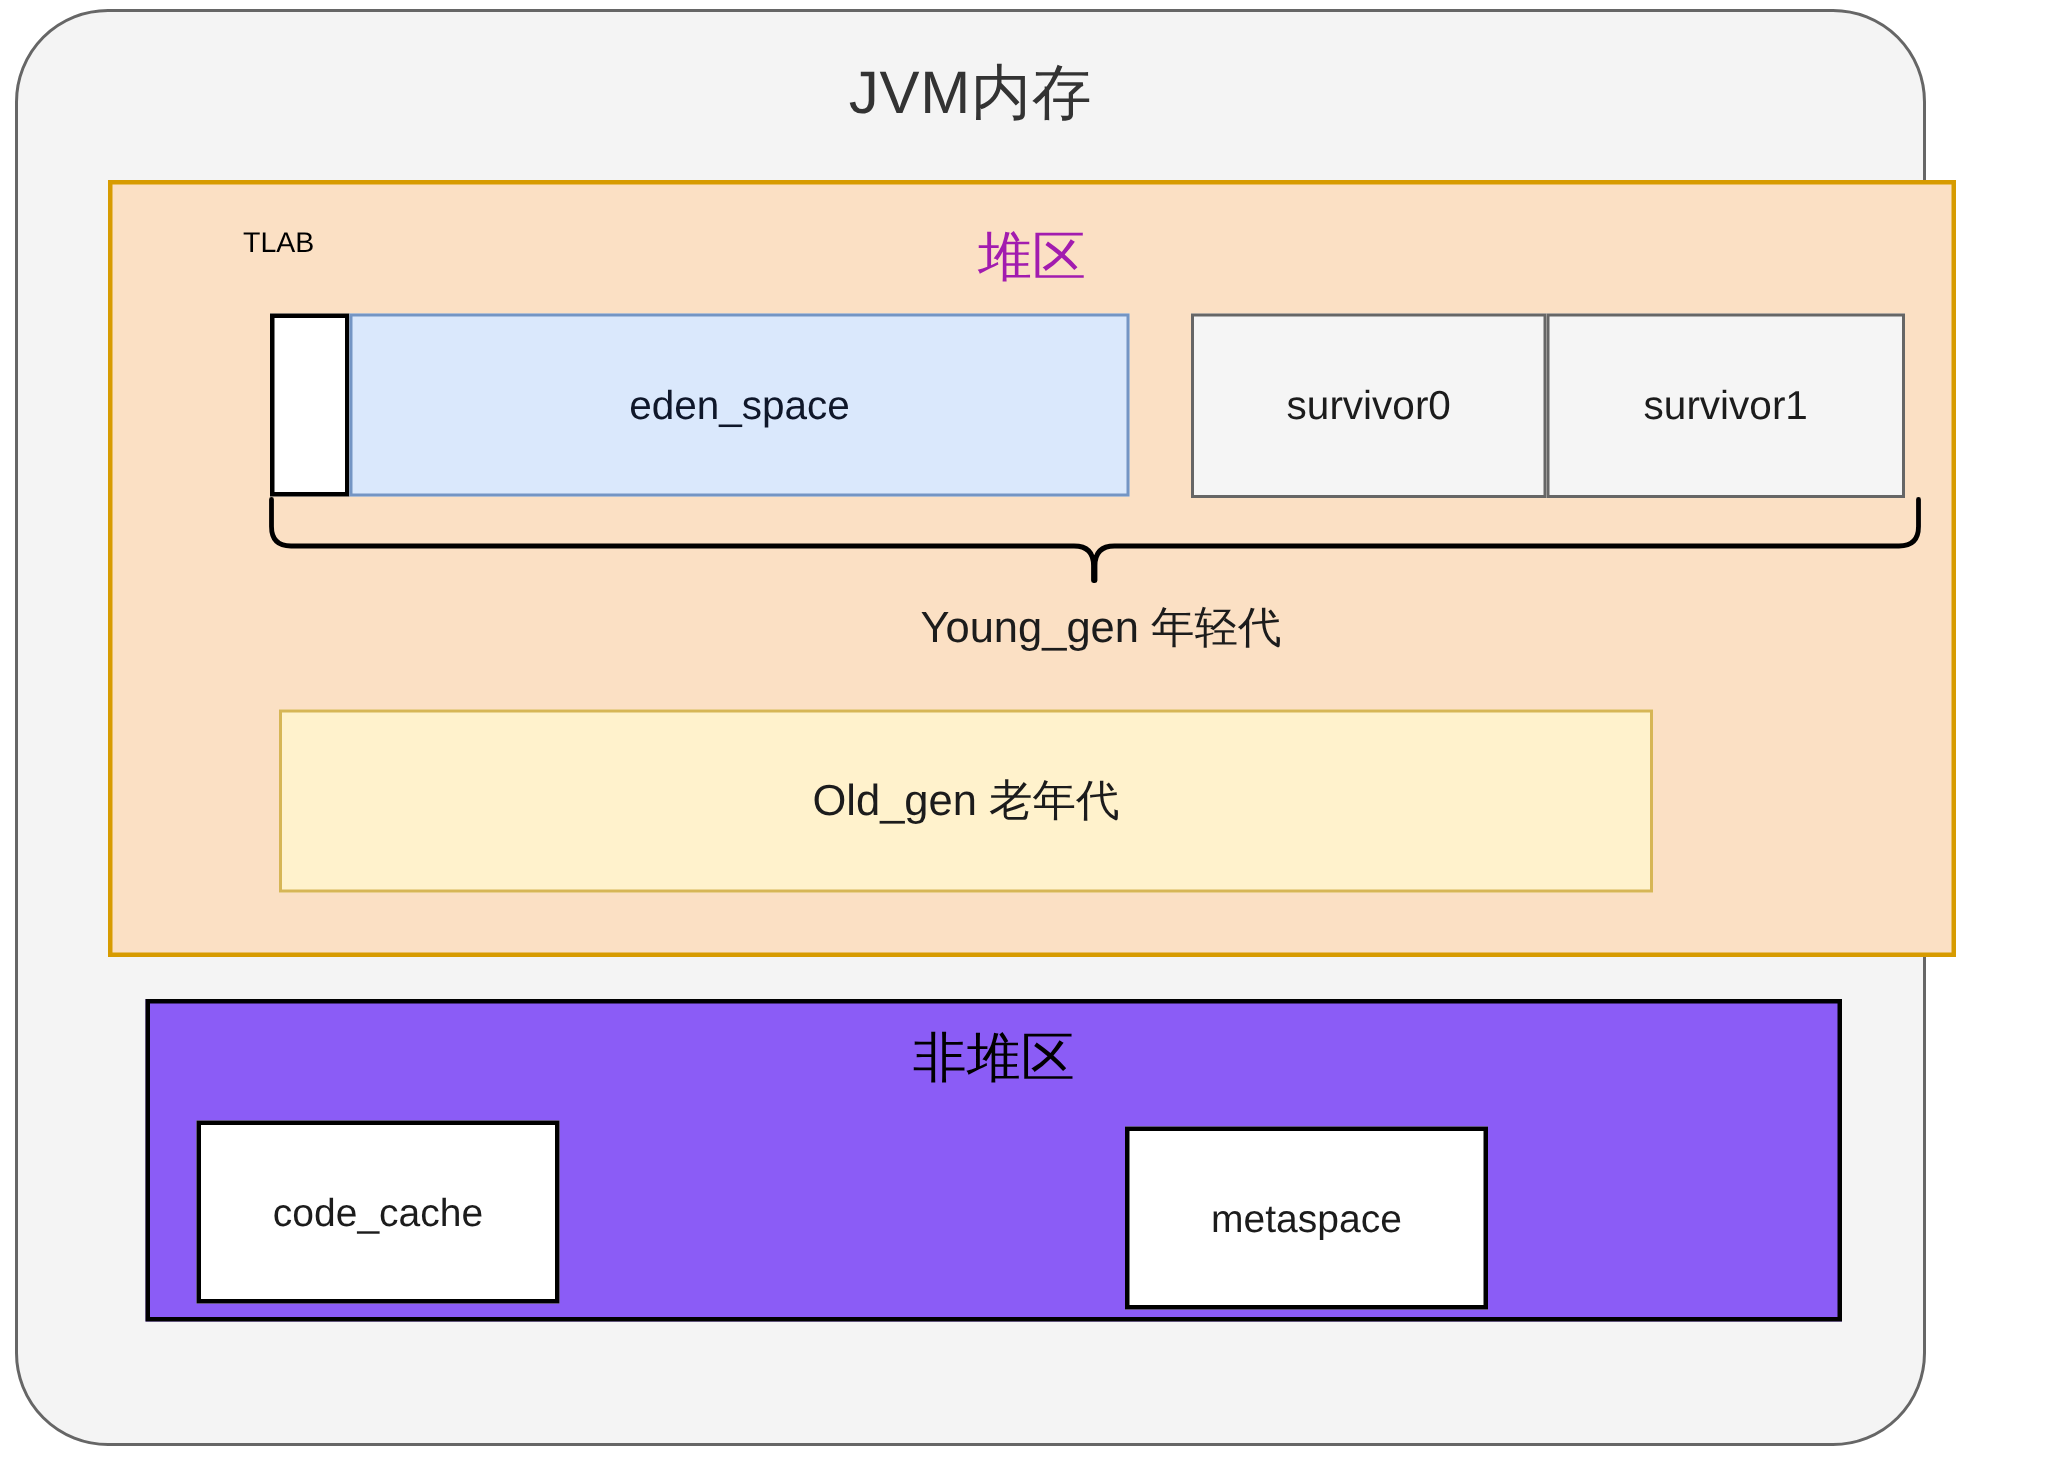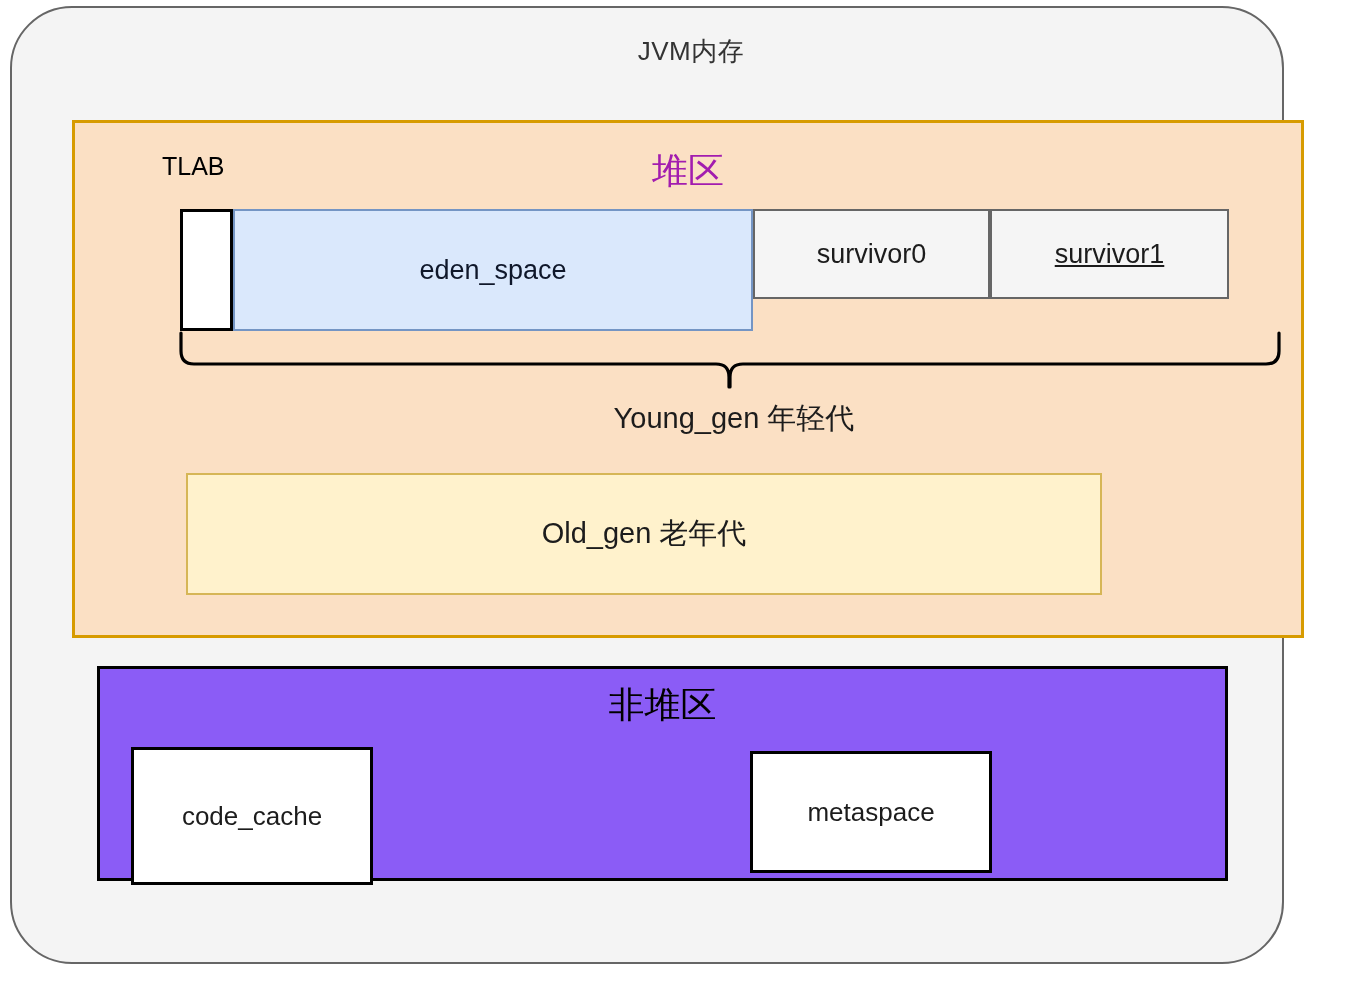--- a/index.html
+++ b/index.html
@@ -27,25 +27,24 @@
     border-radius: 62px;
     box-sizing: border-box;
   }
 
   .jvm-title {
     position: absolute;
     left: 0;
     top: 26px;
     width: 100%;
     text-align: center;
-    font-size: 26px;
+    font-size: 40px;
     color: #333333;
     letter-spacing: 0.5px;
     white-space: nowrap;
-    padding-left: 44px;
   }
 
   
   .heap-area {
     position: absolute;
     left: 60px;
     top: 112px;
     width: 1232px;
     height: 518px;
     background: #fbe0c4;
@@ -61,21 +60,21 @@
     text-align: center;
     font-size: 36px;
     color: #a21caf;
     white-space: nowrap;
   }
 
   .tlab-label {
     position: absolute;
     left: 87px;
     top: 29px;
-    font-size: 25px;
+    font-size: 19px;
     color: #000000;
     white-space: nowrap;
   }
 
   
   .young-row {
     position: absolute;
     left: 105px;
     top: 86px;
     height: 122px;
@@ -104,32 +103,33 @@
     display: flex;
     align-items: center;
     justify-content: center;
     font-size: 27px;
     color: #0f172a;
   }
 
   .survivor-block {
     position: absolute;
     top: 0;
-    height: 90px;
+    height: 123px;
     background: #f5f5f5;
     border: 2px solid #666666;
     box-sizing: border-box;
     display: flex;
     align-items: center;
     justify-content: center;
     font-size: 27px;
     color: #1c1c1c;
+    margin-left: 41px;
   }
   .survivor0 { left: 573px; width: 237px; }
-  .survivor1 { left: 810px; width: 239px; text-decoration: underline; }
+  .survivor1 { left: 810px; width: 239px; }
 
   
   .brace-wrap {
     position: absolute;
     left: 100px;
     top: 208px;
     width: 1110px;
     height: 58px;
   }
   .brace-wrap svg { display: block; }
@@ -189,21 +189,21 @@
     position: absolute;
     background: #ffffff;
     border: 3px solid #000000;
     box-sizing: border-box;
     display: flex;
     align-items: center;
     justify-content: center;
     font-size: 26px;
     color: #1c1c1c;
   }
-  .box-code-cache { left: 31px;  top: 78px; width: 242px; height: 138px; }
+  .box-code-cache { left: 31px;  top: 78px; width: 242px; height: 122px; }
   .box-class-space{ left: 338px; top: 80px; width: 243px; height: 122px; }
   .box-metaspace  { left: 650px; top: 82px; width: 242px; height: 122px; }
 </style>
 </head>
 <body>
 
 <div class="jvm-container">
 
   <div class="jvm-title">JVM内存</div>
 

